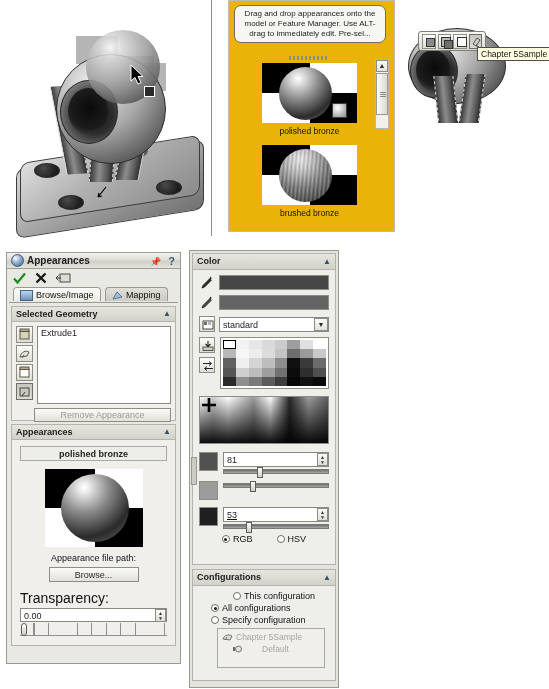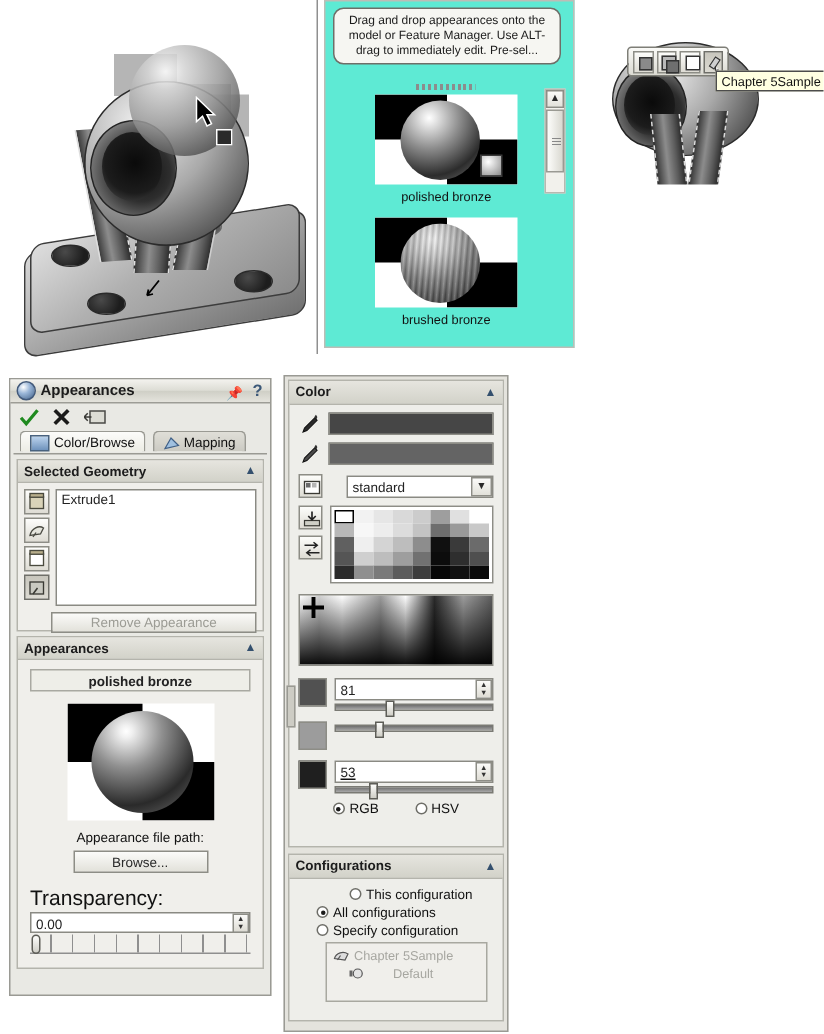--- a/index.html
+++ b/index.html
@@ -192,21 +192,21 @@
     <path d="M1 1 L1 17 L5 13.5 L8 20 L11 18.5 L8 12.5 L13 12.5 Z" fill="#000" stroke="#fff" stroke-width="1"></path>
   </svg>
   <div class="abs" style="left:136px;top:78px;width:9px;height:9px;background:#2a2a2a;border:1px solid #fff;"></div>
   <svg class="abs" style="left:86px;top:178px;" width="14" height="14" viewBox="0 0 14 14">
     <path d="M12 1 L4 11 M4 11 L8 10 M4 11 L5 7" stroke="#000" stroke-width="1.2" fill="none"></path>
   </svg>
 </div>
 
 <div class="abs" style="left:211px;top:0;width:1px;height:236px;background:#8f8f8f;"></div>
 
-<div class="abs" style="left:216px;top:0;width:167px;height:232px;background:#5eead4;border:1px solid #bdbdb6;box-sizing:border-box;">
+<div class="abs" style="left:228px;top:0;width:167px;height:232px;background:#eab308;border:1px solid #bdbdb6;box-sizing:border-box;">
 
   <div class="balloon abs" style="left:5px;top:4px;width:152px;box-sizing:border-box;">Drag and drop appearances onto the model or Feature Manager.  Use ALT-drag to immediately edit.  Pre-sel...</div>
 
   <div class="abs" style="left:60px;top:55px;width:40px;height:4px;
               background:repeating-linear-gradient(to right,#8c8c8c 0 2px,transparent 2px 4px);"></div>
 
   <div class="abs" style="left:23px;top:62px;width:115px;">
     <div class="thumb" style="width:95px;height:60px;margin:0 auto;">
       <div class="q" style="left:0;top:0;width:48px;height:30px;"></div>
       <div class="q" style="left:48px;top:30px;width:47px;height:30px;"></div>
@@ -289,21 +289,21 @@
     </svg>
     <svg width="15" height="12" viewBox="0 0 15 12">
       <rect x="4" y="2" width="10" height="8" fill="#dcdcd4" stroke="#4a4a46" stroke-width="1"></rect>
       <path d="M0 6 L5 6 M2.5 3.5 L0 6 L2.5 8.5" stroke="#3a3a36" stroke-width="1" fill="none"></path>
     </svg>
   </div>
 
   <div style="padding-left:6px;height:15px;position:relative;">
     <span class="tab active">
       <span class="mini-ico" style="width:11px;height:9px;background:linear-gradient(to bottom,#bcd4ee,#6f93bd);
-                   border:1px solid #48627f;margin-right:3px;"></span><span>Color/Browse</span>
+                   border:1px solid #48627f;margin-right:3px;"></span><span>Browse/Image</span>
     </span>
     <span class="tab inactive" style="margin-left:2px;">
       <svg width="11" height="9" style="vertical-align:middle;margin-right:3px;" viewBox="0 0 11 9">
         <path d="M1 8 L5 1 L10 6 Z" fill="#9fc0e0" stroke="#3f5f86" stroke-width=".8"></path>
       </svg><span>Mapping</span>
     </span>
   </div>
   <div style="height:1px;background:#9a9a93;margin:0 2px;"></div>
 
   <div class="grp" style="height:115px;">
@@ -403,21 +403,21 @@
       </div>
 
       <div style="display:flex;align-items:center;gap:5px;margin-top:5px;">
         <svg width="15" height="15" viewBox="0 0 15 15">
           <path d="M11.5 1.5 C12.8 2.5 12.8 3.5 11.8 4.5 L10.5 3.2 Z" fill="#333"></path>
           <path d="M10.8 3.6 L4 10.4 L3 13 L5.6 12 L12.4 5.2 Z" fill="#4a4a4a" stroke="#111" stroke-width=".7"></path>
         </svg>
         <div style="flex:1;height:13px;background:#646464;border:1px solid #8d8d86;"></div>
       </div>
 
-      <div style="display:flex;align-items:center;gap:16px;margin-top:6px;">
+      <div style="display:flex;align-items:center;gap:4px;margin-top:6px;">
         <div class="sqbtn" style="width:16px;height:16px;">
           <svg width="12" height="12" viewBox="0 0 12 12" style="position:absolute;left:1.5px;top:1.5px;">
             <rect x="1" y="2" width="10" height="8" fill="#fff" stroke="#3a3a34" stroke-width=".9"></rect>
             <rect x="2" y="3" width="3" height="3" fill="#6a6a6a"></rect>
             <rect x="6" y="3" width="3" height="3" fill="#b5b5b5"></rect>
           </svg>
         </div>
         <div style="flex:1;position:relative;">
           <div class="field" style="height:15px;line-height:13px;padding-right:16px;">standard</div>
           <div class="btn abs" style="right:1px;top:1px;width:14px;height:13px;line-height:12px;font-size:7px;">▼</div>

